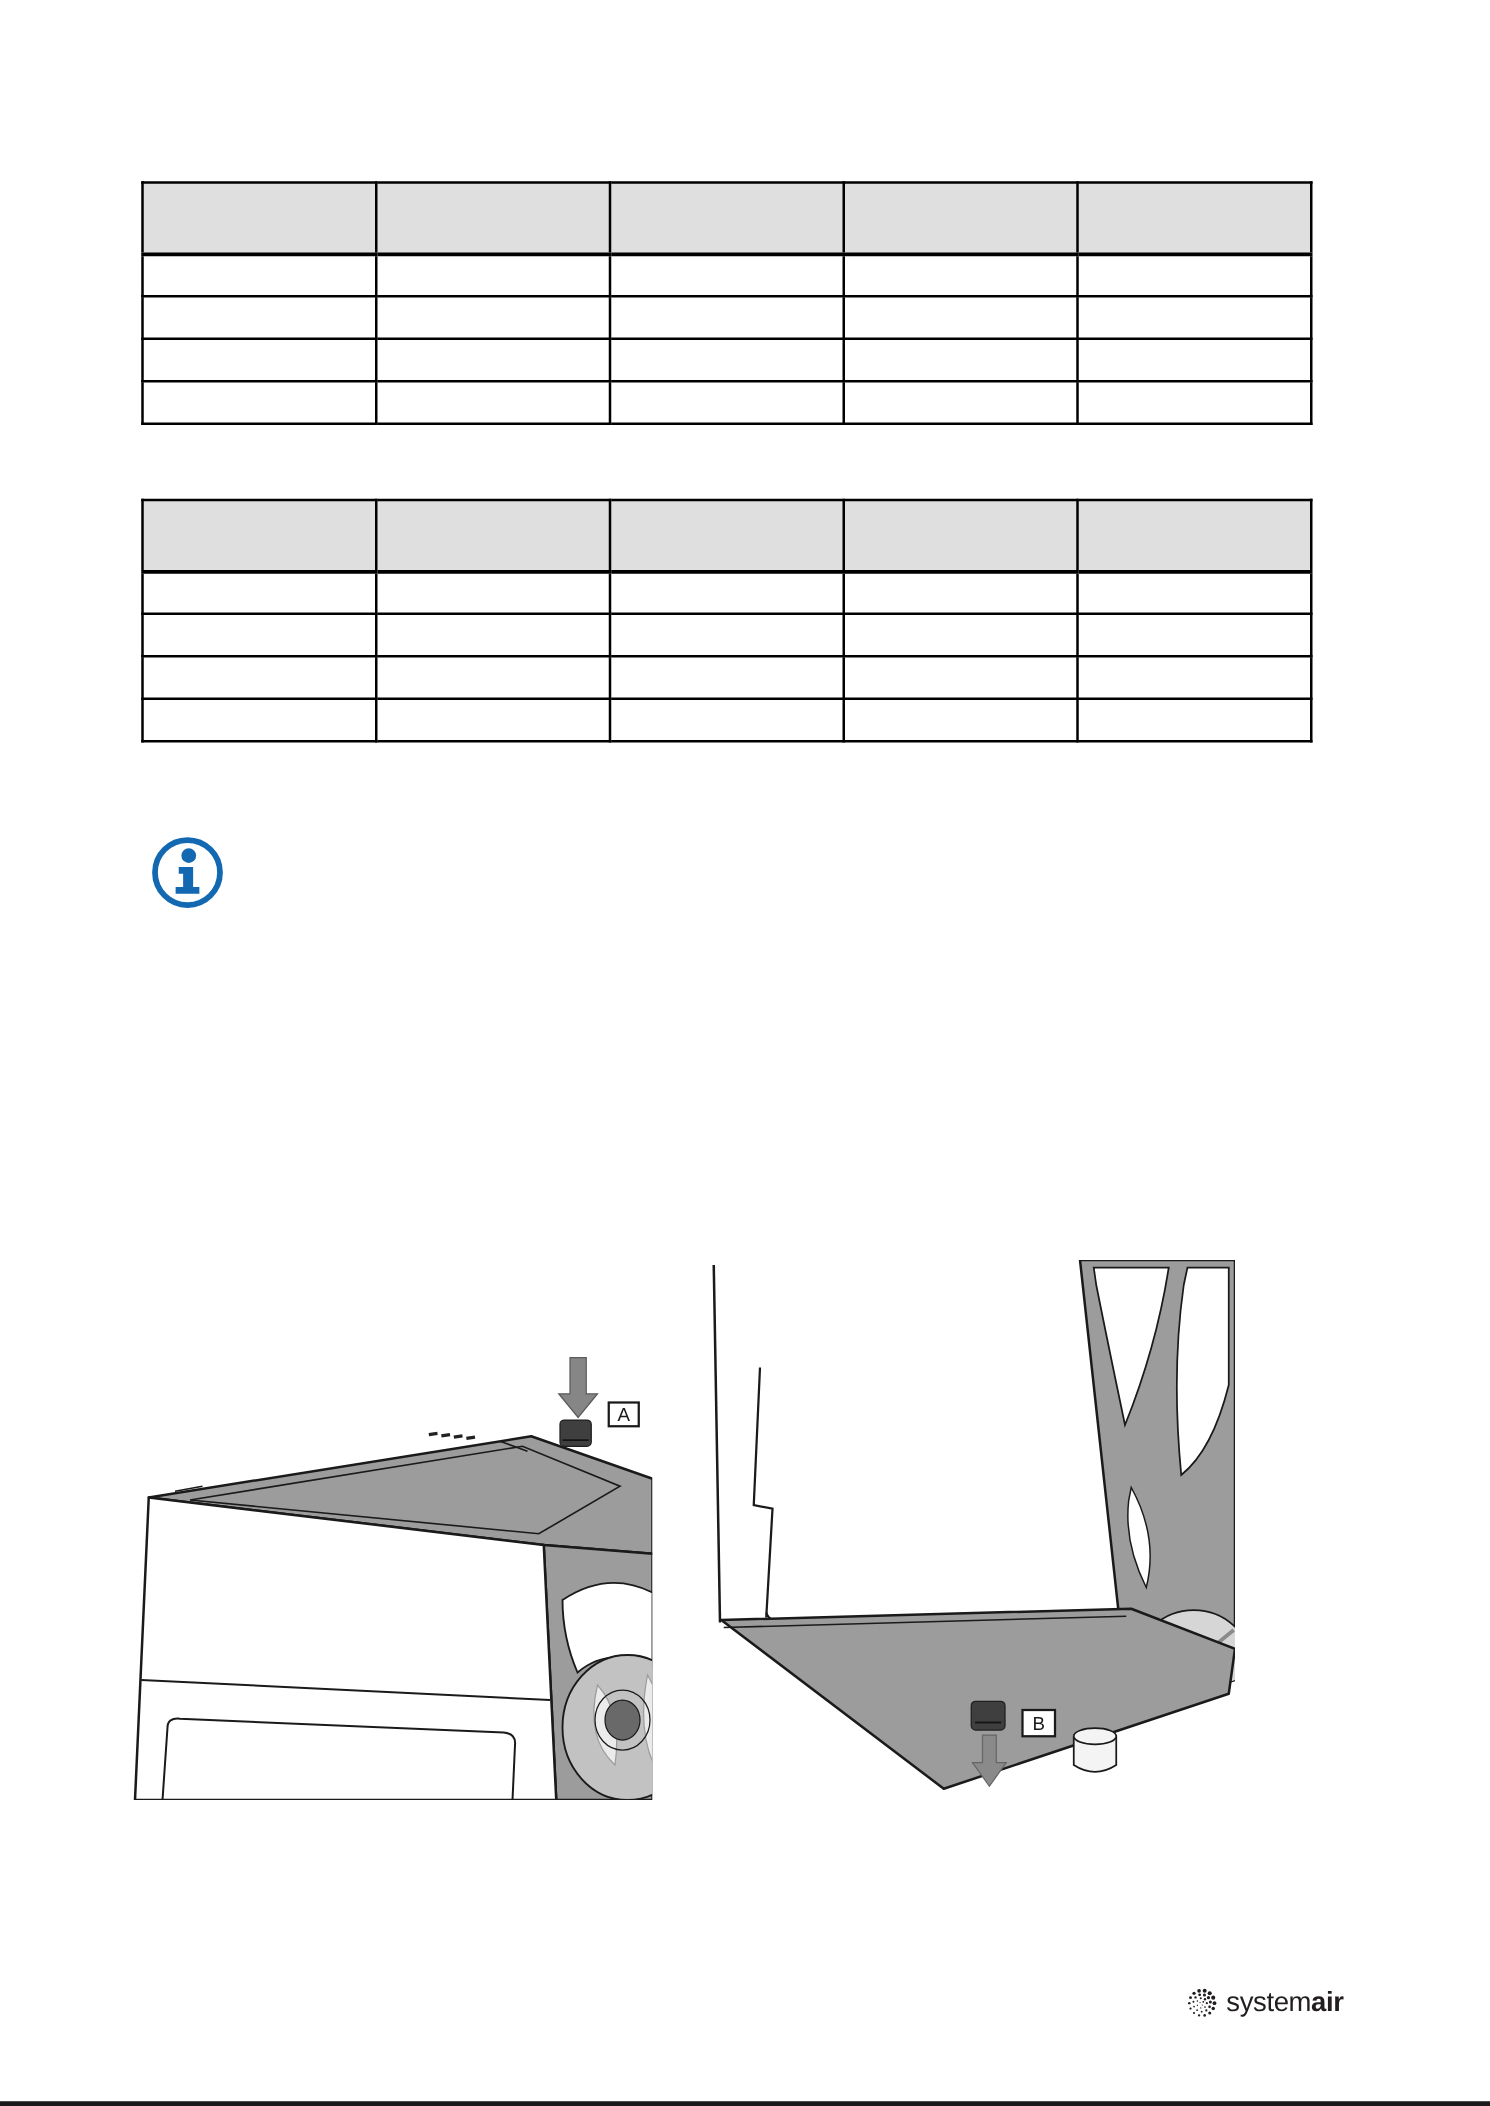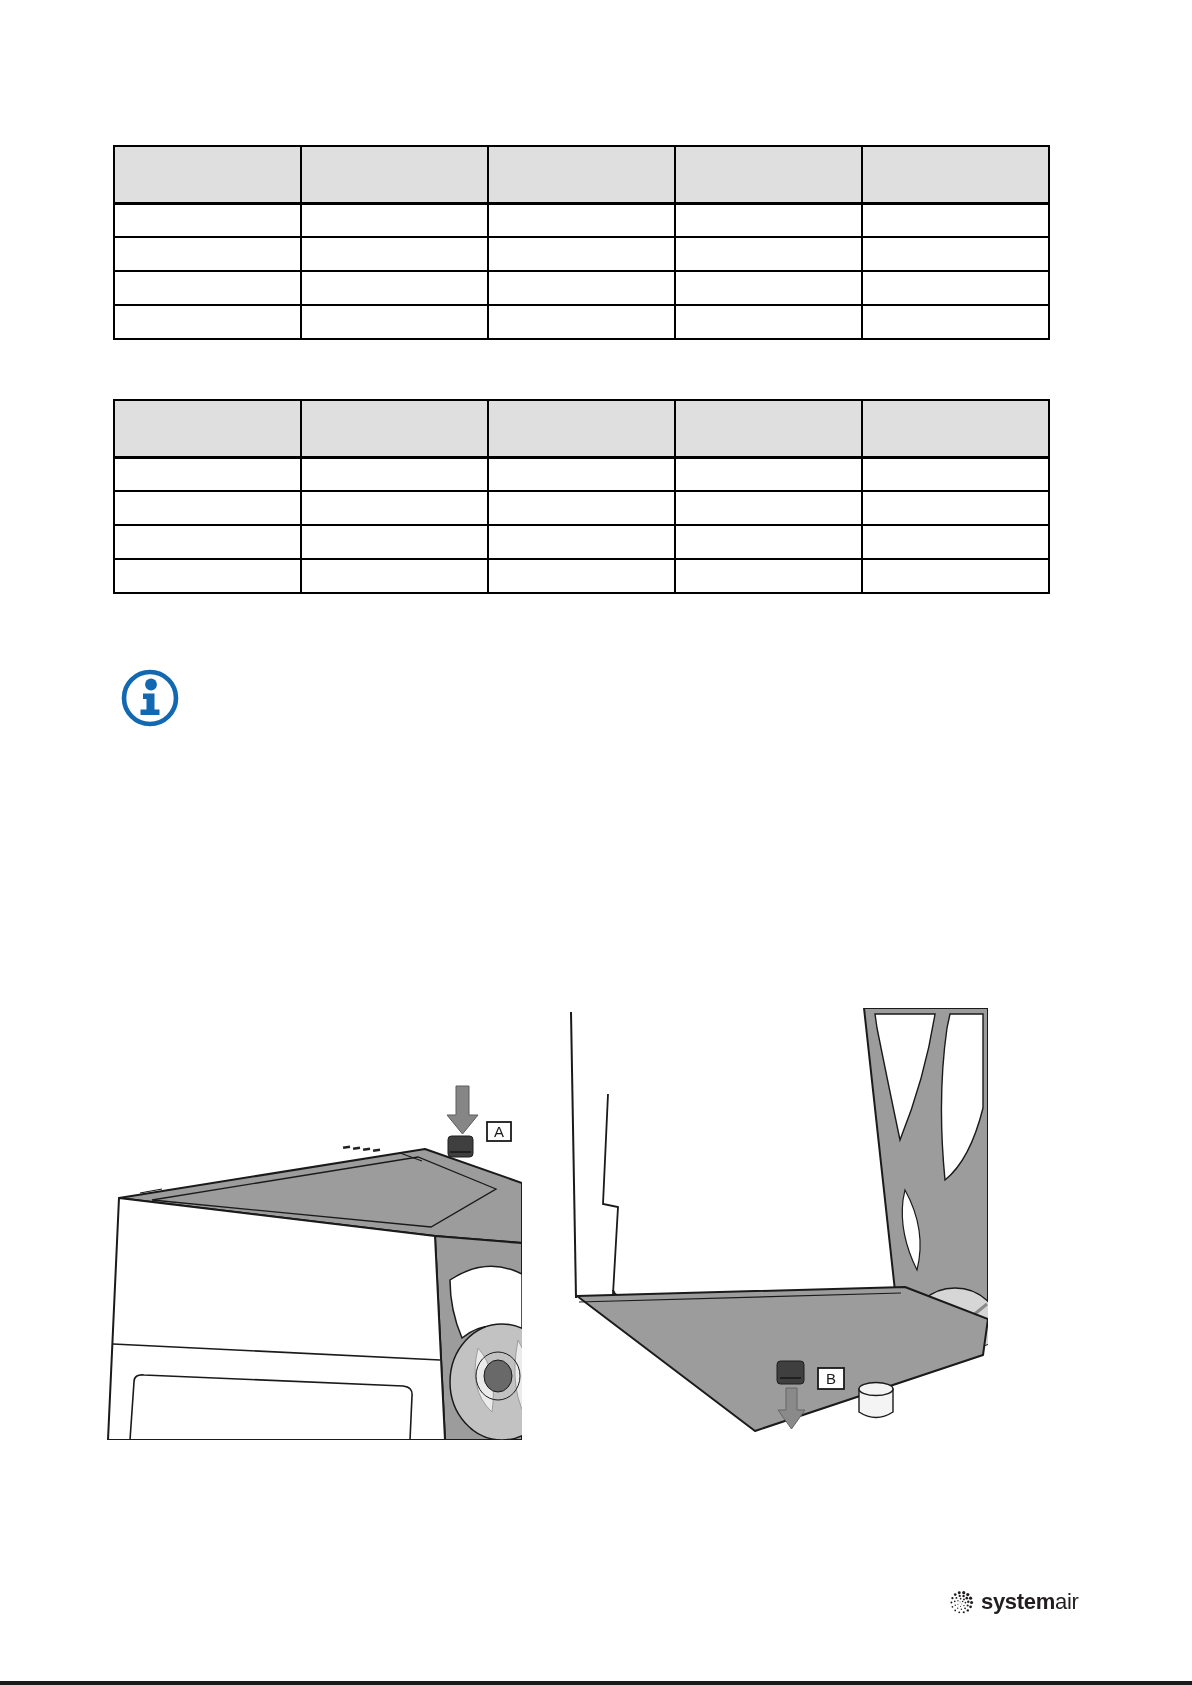--- a/index.html
+++ b/index.html
@@ -59,22 +59,22 @@
     display: flex;
     align-items: center;
     gap: 6px;
   }
   .logo-text {
     font-size: 22px;
     color: #221e1f;
     letter-spacing: -0.3px;
     white-space: nowrap;
   }
-  .logo-text .light { font-weight: 700; }
-  .logo-text .bold { font-weight: 400; }
+  .logo-text .light { font-weight: 400; }
+  .logo-text .bold { font-weight: 700; }
   .bottom-bar {
     position: absolute;
     left: 0;
     bottom: 0;
     width: 1192px;
     height: 4px;
     background: #1a1a1a;
   }
 </style>
 </head>

